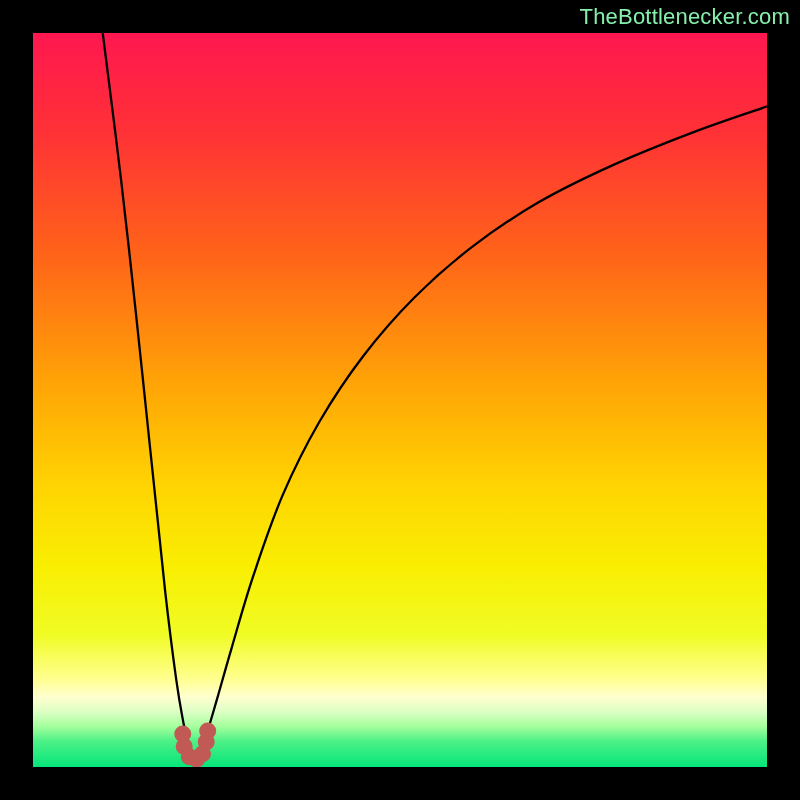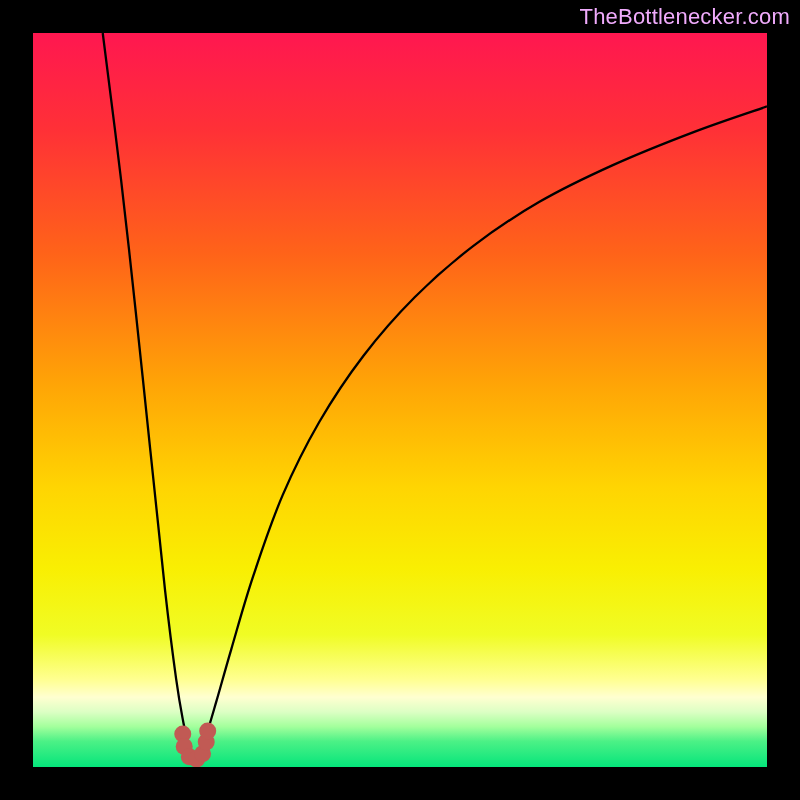--- a/index.html
+++ b/index.html
@@ -14,21 +14,21 @@
   .outer {
     position: relative;
     width: 800px;
     height: 800px;
     background: #000;
   }
   .watermark {
     position: absolute;
     top: 4px;
     right: 10px;
-    color: #f0abfc;
+    color: #86efac;
     font-size: 22px;
     font-weight: 400;
     letter-spacing: 0.2px;
     z-index: 10;
   }
   .plot-wrap {
     position: absolute;
     left: 33px;
     top: 33px;
     width: 734px;

